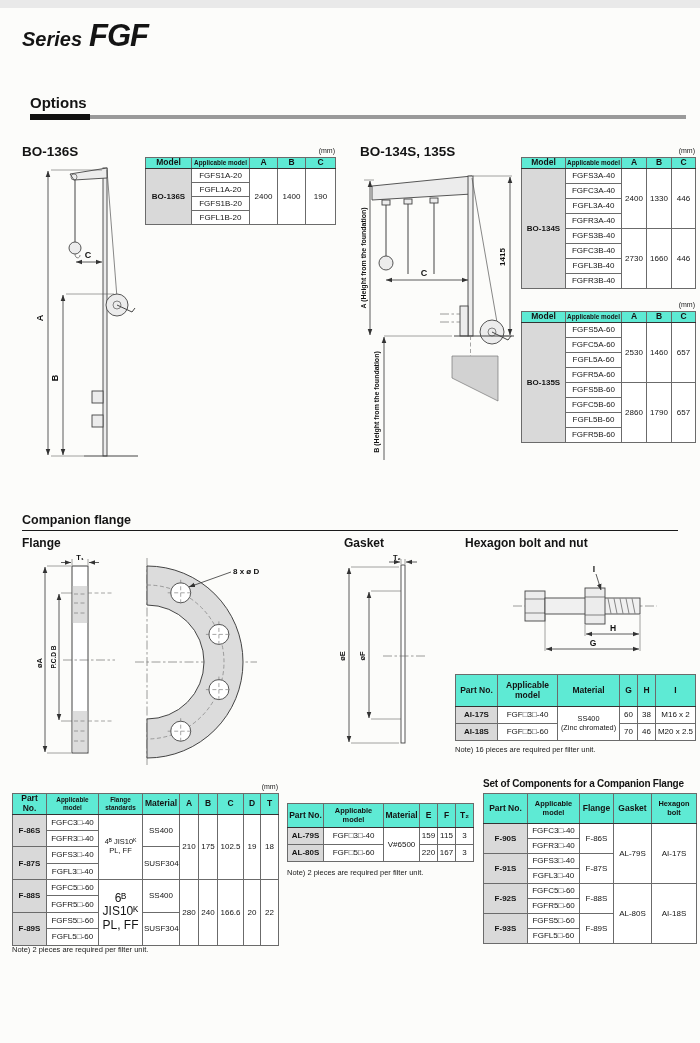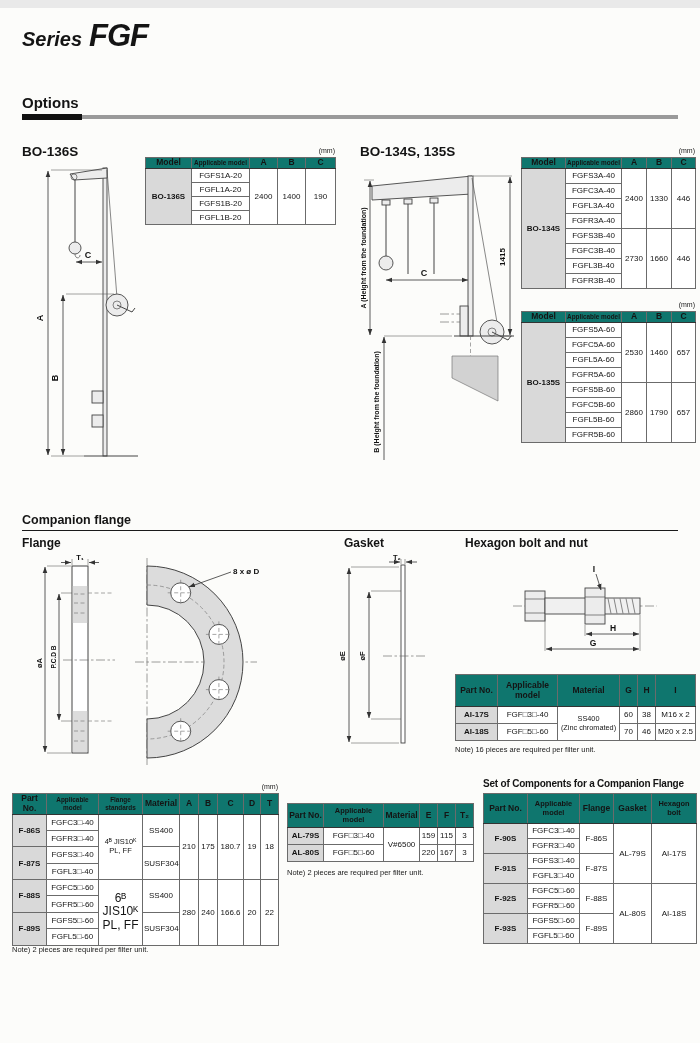--- a/index.html
+++ b/index.html
@@ -14,21 +14,21 @@
   .bar-gray{position:absolute;left:0;top:21px;width:656px;height:3.5px;background:#9a9a9a}
   .bar-black{position:absolute;left:0;top:20px;width:60px;height:5.5px;background:#111}
   .banner{font-size:12.5px;font-weight:bold;border-bottom:1.5px solid #1a1a1a;padding-bottom:3px;width:656px}
   .h3{font-size:13.5px;font-weight:bold}
   .h4{font-size:12px;font-weight:bold}
   .mm{font-size:7px;text-align:right;color:#222}
   .note{font-size:7.5px;color:#1a1a1a}
   .set-title{font-size:10px;font-weight:bold;white-space:nowrap;letter-spacing:-0.2px}
   .tbl{border-collapse:collapse;table-layout:fixed;background:#fff;border:1.5px solid #2b2b2b}
   .tbl th,.tbl td{border:1px solid #6b6b6b;text-align:center;vertical-align:middle;padding:0 1px;font-size:8px;line-height:1.15;overflow:hidden}
-  .tbl .hd th{background:#0f766e;font-weight:bold;border-bottom:1.4px solid #333;font-size:8.5px}
+  .tbl .hd th{background:#5eead4;font-weight:bold;border-bottom:1.4px solid #333;font-size:8.5px}
   .tbl .hd th.sm{font-size:6.4px}
   .shade{background:#d9d9d9;font-weight:bold;font-size:9px}
   .pno{background:#d9d9d9;font-weight:bold;font-size:8.5px}
   .pre-l{white-space:pre-line}
   .r14 td{height:14px}.r15 td{height:15px}.r16 td{height:16.4px}.r17 td{height:17px}
   .dim{stroke:#333;stroke-width:0.8;fill:none}
   .ext{stroke:#555;stroke-width:0.55;fill:none}
   .ln{stroke:#444;stroke-width:1;fill:none}
   .thin{stroke:#555;stroke-width:0.7;fill:none}
   .part{fill:#ececec;stroke:#444;stroke-width:0.9}
@@ -50,21 +50,21 @@
   </defs>
 </svg>
 
 <div class="page">
 
   <div class="abs series" style="left:22px;top:10px">
     <span class="pre">Series</span>
     <span class="code">FGF</span>
   </div>
 
-  <div class="abs" style="left:22px;top:86px;width:656px;height:28px">
+  <div class="abs" style="left:30px;top:86px;width:656px;height:28px">
     <div class="opt-title">Options</div>
     <div class="bar-gray"></div>
     <div class="bar-black"></div>
   </div>
 
 
   <div class="abs h3" style="left:22px;top:136px">BO-136S</div>
 
   <svg class="abs" style="left:18px;top:150px" width="125" height="307" viewBox="0 0 125 307">
     <rect x="85" y="10" width="4" height="288" class="part"></rect>
@@ -426,21 +426,21 @@
       <th>T</th>
     </tr>
     <tr class="r16">
       <td rowspan="2" class="pno">F-86S</td>
       <td>FGFC3□-40</td>
       <td rowspan="4" class="pre-l" style="font-size:7.5px">4ᴮ JIS10ᴷ
 PL, FF</td>
       <td rowspan="2">SS400</td>
       <td rowspan="4">210</td>
       <td rowspan="4">175</td>
-      <td rowspan="4">180.7</td>
+      <td rowspan="4">102.5</td>
       <td rowspan="4">19</td>
       <td rowspan="4">18</td>
     </tr>
     <tr class="r16">
           <td>FGFR3□-40</td>
         </tr>
     <tr class="r16">
       <td rowspan="2" class="pno">F-87S</td>
       <td>FGFS3□-40</td>
       <td rowspan="2">SUSF304</td>

